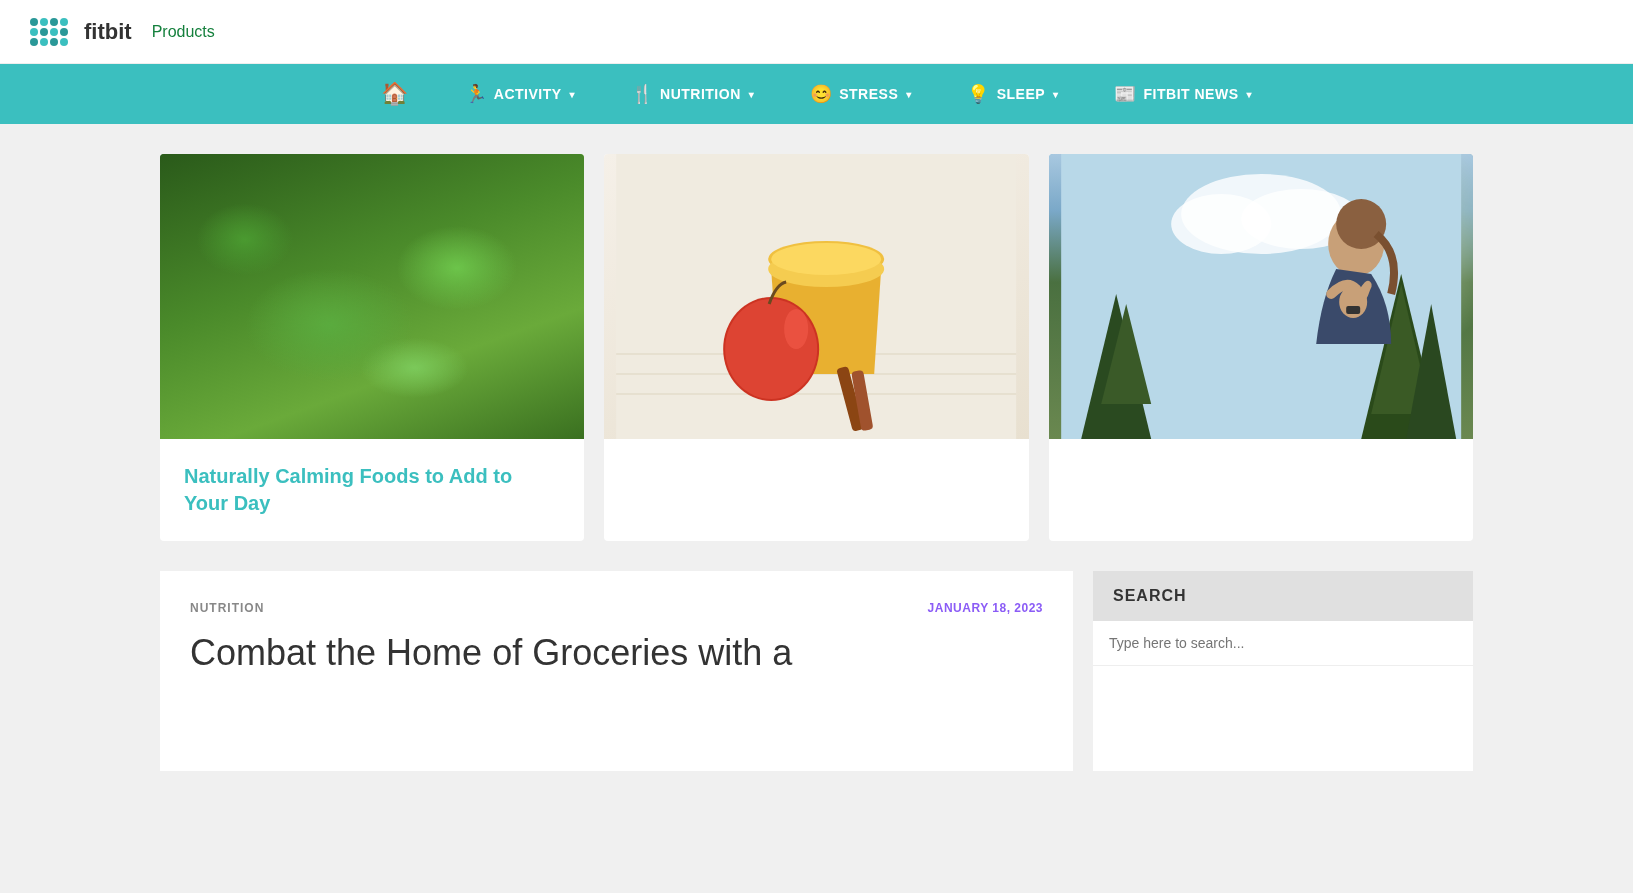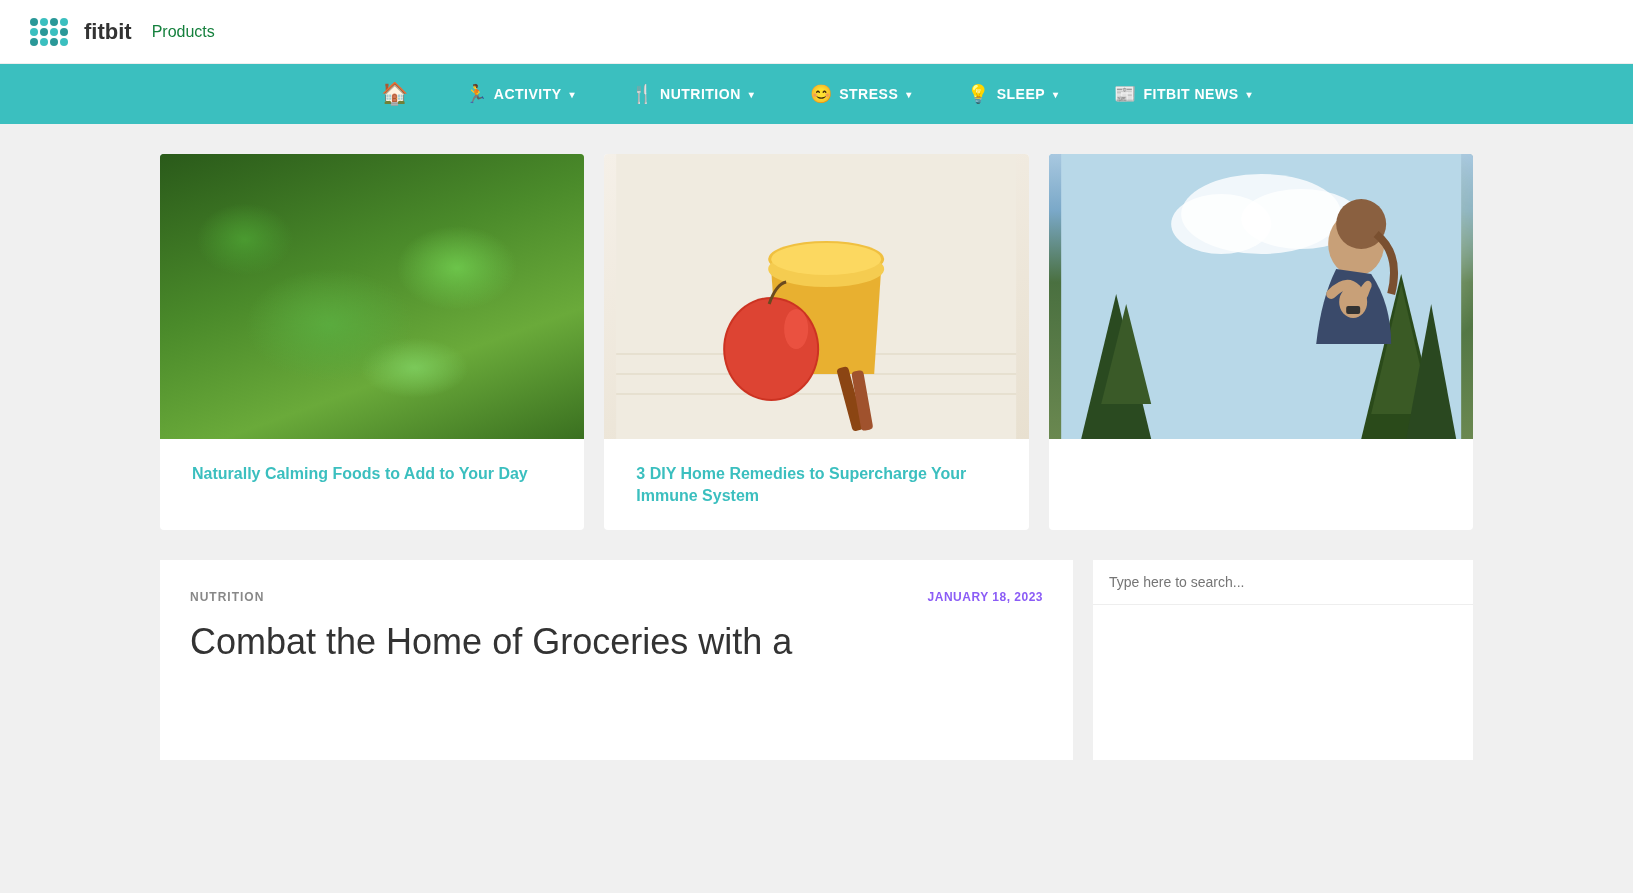--- a/index.html
+++ b/index.html
@@ -128,25 +128,24 @@
       background:
         radial-gradient(ellipse 200px 200px at 80% 30%, #c8d8b0 0%, transparent 60%),
         radial-gradient(ellipse 100px 200px at 75% 60%, #5a4838 0%, transparent 50%),
         linear-gradient(to bottom, #a8c8e0 0%, #7aA8c8 20%, #4a7040 45%, #6a8850 100%);
     }
 
     .featured-card-body {
       padding: 24px;
     }
     .featured-card-title {
-      font-size: 16px;
+      font-size: 20px;
       font-weight: bold;
       color: #3bbfbf;
       line-height: 1.35;
-      margin-left: 8px;
     }
 
     
     .bottom-row {
       display: grid;
       grid-template-columns: 1fr 380px;
       gap: 20px;
     }
     .article-card {
       background: #fff;
@@ -304,23 +303,20 @@
 
           <ellipse cx="155" cy="195" rx="48" ry="52" fill="#cc3322"></ellipse>
           <ellipse cx="155" cy="195" rx="46" ry="50" fill="#dd4433"></ellipse>
           <path d="M153 150 Q160 130 170 128" stroke="#6a4a20" stroke-width="3" fill="none"></path>
           <ellipse cx="180" cy="175" rx="12" ry="20" fill="#ff6655" opacity="0.4"></ellipse>
 
           <rect x="220" y="215" width="12" height="65" rx="4" fill="#8B4513" transform="rotate(-15, 220, 215)"></rect>
           <rect x="235" y="218" width="12" height="60" rx="4" fill="#A0522D" transform="rotate(-10, 235, 218)"></rect>
         </svg>
       </div>
-      <div class="featured-card-body">
-        <h2 class="featured-card-title">3 DIY Home Remedies to Supercharge Your Immune System</h2>
-      </div>
     </div>
 
     <div class="featured-card">
       <div class="card-img-placeholder card-img-3">
         <svg width="100%" height="100%" viewBox="0 0 400 285" style="position:absolute;inset:0;">
 
           <rect width="400" height="285" fill="#b8d8e8"></rect>
 
           <ellipse cx="200" cy="60" rx="80" ry="40" fill="#fff" opacity="0.8"></ellipse>
           <ellipse cx="160" cy="70" rx="50" ry="30" fill="#fff" opacity="0.8"></ellipse>
@@ -355,18 +351,19 @@
 
     <div class="article-card">
       <div class="article-meta">
         <span class="article-category">NUTRITION</span>
         <span class="article-date">JANUARY 18, 2023</span>
       </div>
       <h2 class="article-title">Combat the Home of Groceries with a</h2>
     </div>
 
     <aside class="sidebar">
+      <div class="sidebar-search-header">SEARCH</div>
       <input type="text" class="sidebar-search-input" placeholder="Type here to search..." style="">
     </aside>
 
   </div>
 
 </main>
 
 </body></html>

